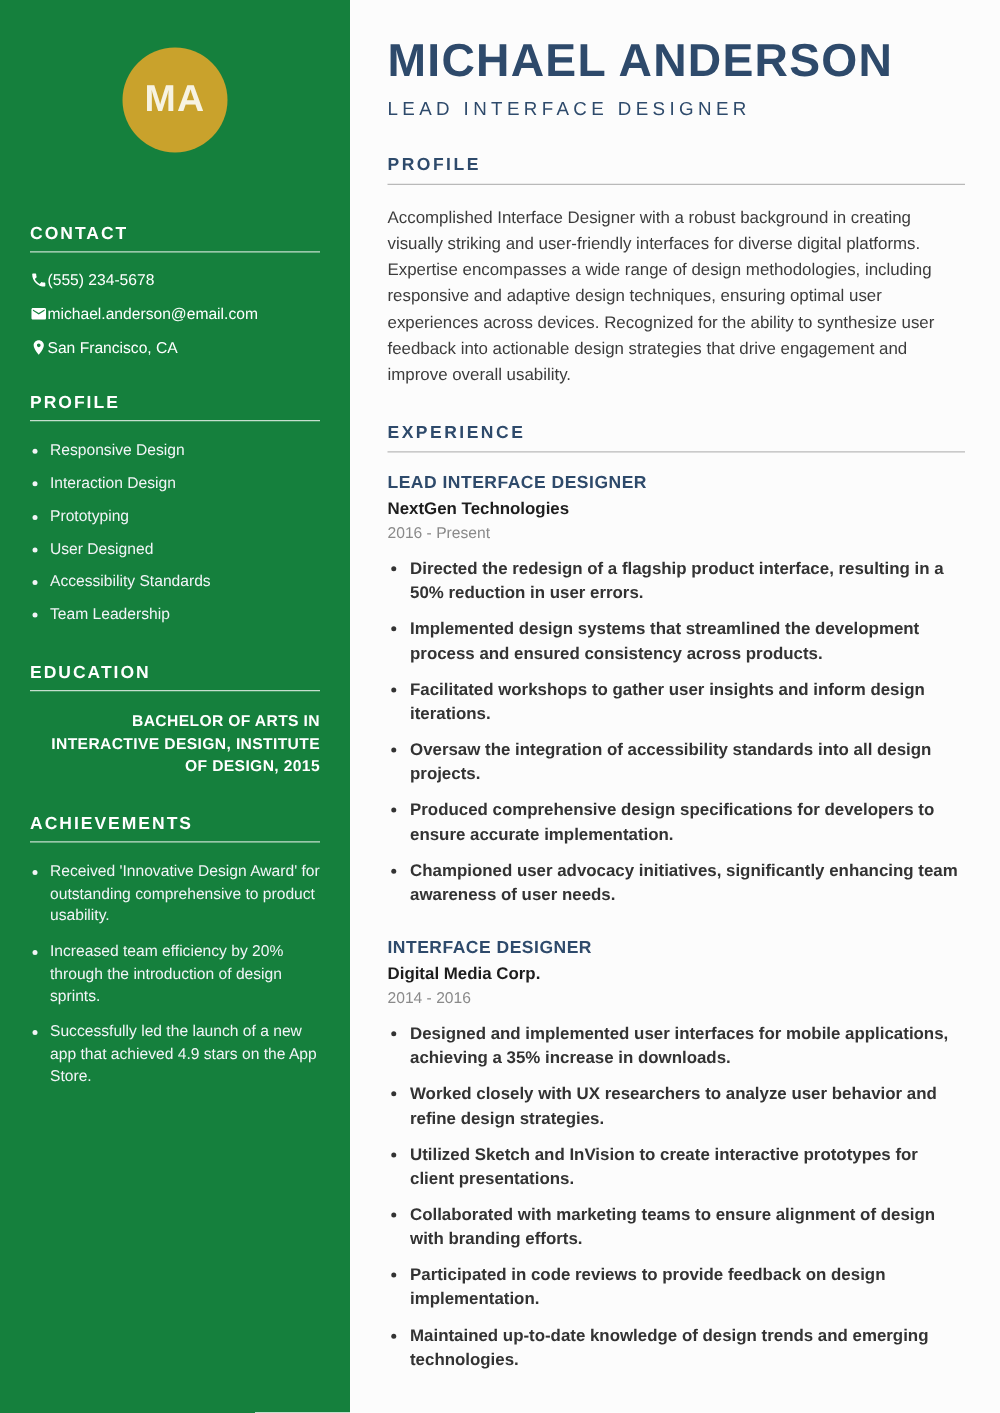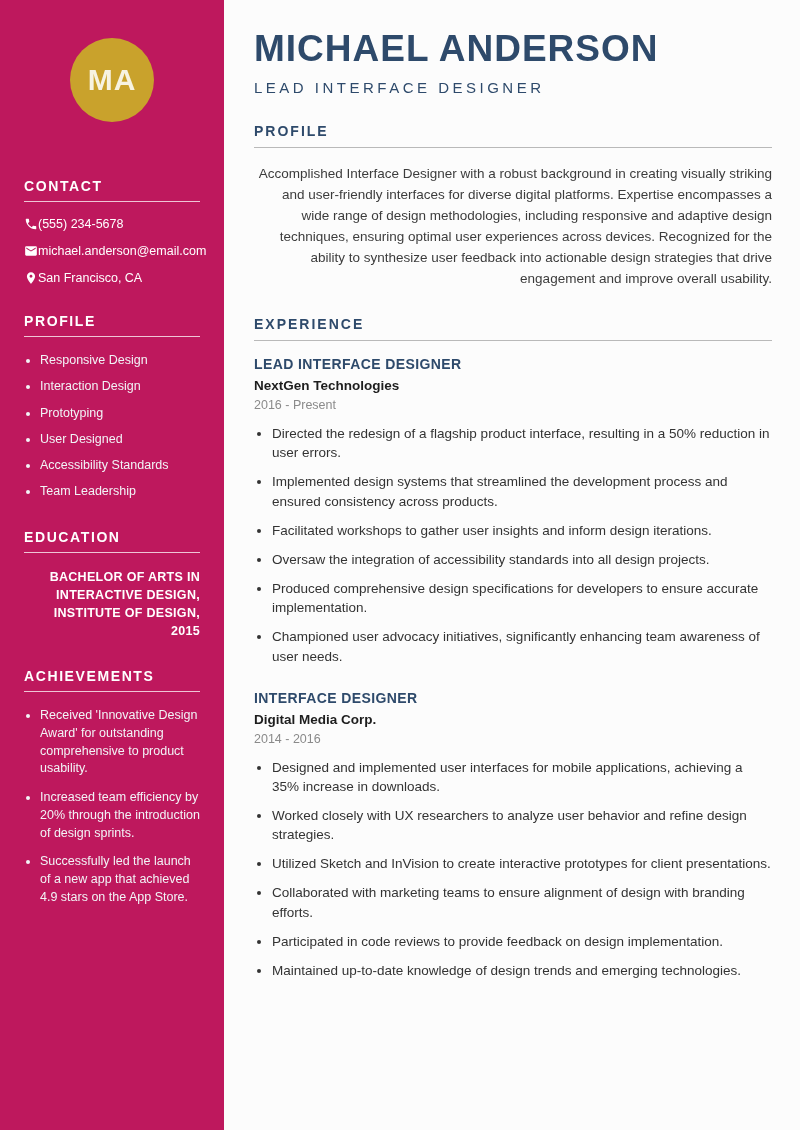--- a/index.html
+++ b/index.html
@@ -6,23 +6,23 @@
   html, body { width: 800px; height: 1130px; }
   body {
     font-family: "Liberation Sans", sans-serif;
     background: #ffffff;
     overflow: hidden;
   }
   .page { display: flex; width: 800px; height: 1130px; }
 
   
   .sidebar {
-    width: 224px;
+    width: 280px;
     flex-shrink: 0;
-    background: #be185d;
+    background: #15803d;
     color: #ffffff;
     padding: 36px 24px 30px 24px;
   }
   .avatar {
     width: 84px; height: 84px;
     border-radius: 50%;
     background: #c9a22c;
     margin: 2px auto 56px auto;
     display: flex; align-items: center; justify-content: center;
   }
@@ -68,30 +68,30 @@
   .headline {
     font-size: 15px; color: #2e4a6b; letter-spacing: 3.5px;
     margin-top: 10px; font-weight: 400;
   }
   .main-section { margin-top: 27px; }
   .main-heading {
     font-size: 14px; font-weight: 700; color: #2e4a6b; letter-spacing: 2px;
   }
   .main-rule { border-top: 1px solid #b9b9b9; margin: 8px 0 15px 0; }
   .profile-text {
-    font-size: 13.5px; line-height: 1.56; color: #3c3c3c; text-align: right;
+    font-size: 13.5px; line-height: 1.56; color: #3c3c3c;
   }
   .job { margin-bottom: 24px; }
   .job-title {
     font-size: 14px; font-weight: 700; color: #2e4a6b; letter-spacing: 0.4px;
     margin-bottom: 6px;
   }
   .company { font-size: 13.5px; font-weight: 700; color: #1d1d1d; }
   .dates { font-size: 12.5px; color: #8a8a8a; margin: 5px 0 12px 0; }
-  .bullets { list-style: disc; padding-left: 18px; }
+  .bullets { list-style: disc; padding-left: 18px; font-weight: bold; }
   .bullets li {
     font-size: 13.5px; line-height: 1.42; color: #333333; margin-bottom: 10px;
   }
 </style>
 </head>
 <body>
 
 <div class="page">
 
   <aside class="sidebar">

